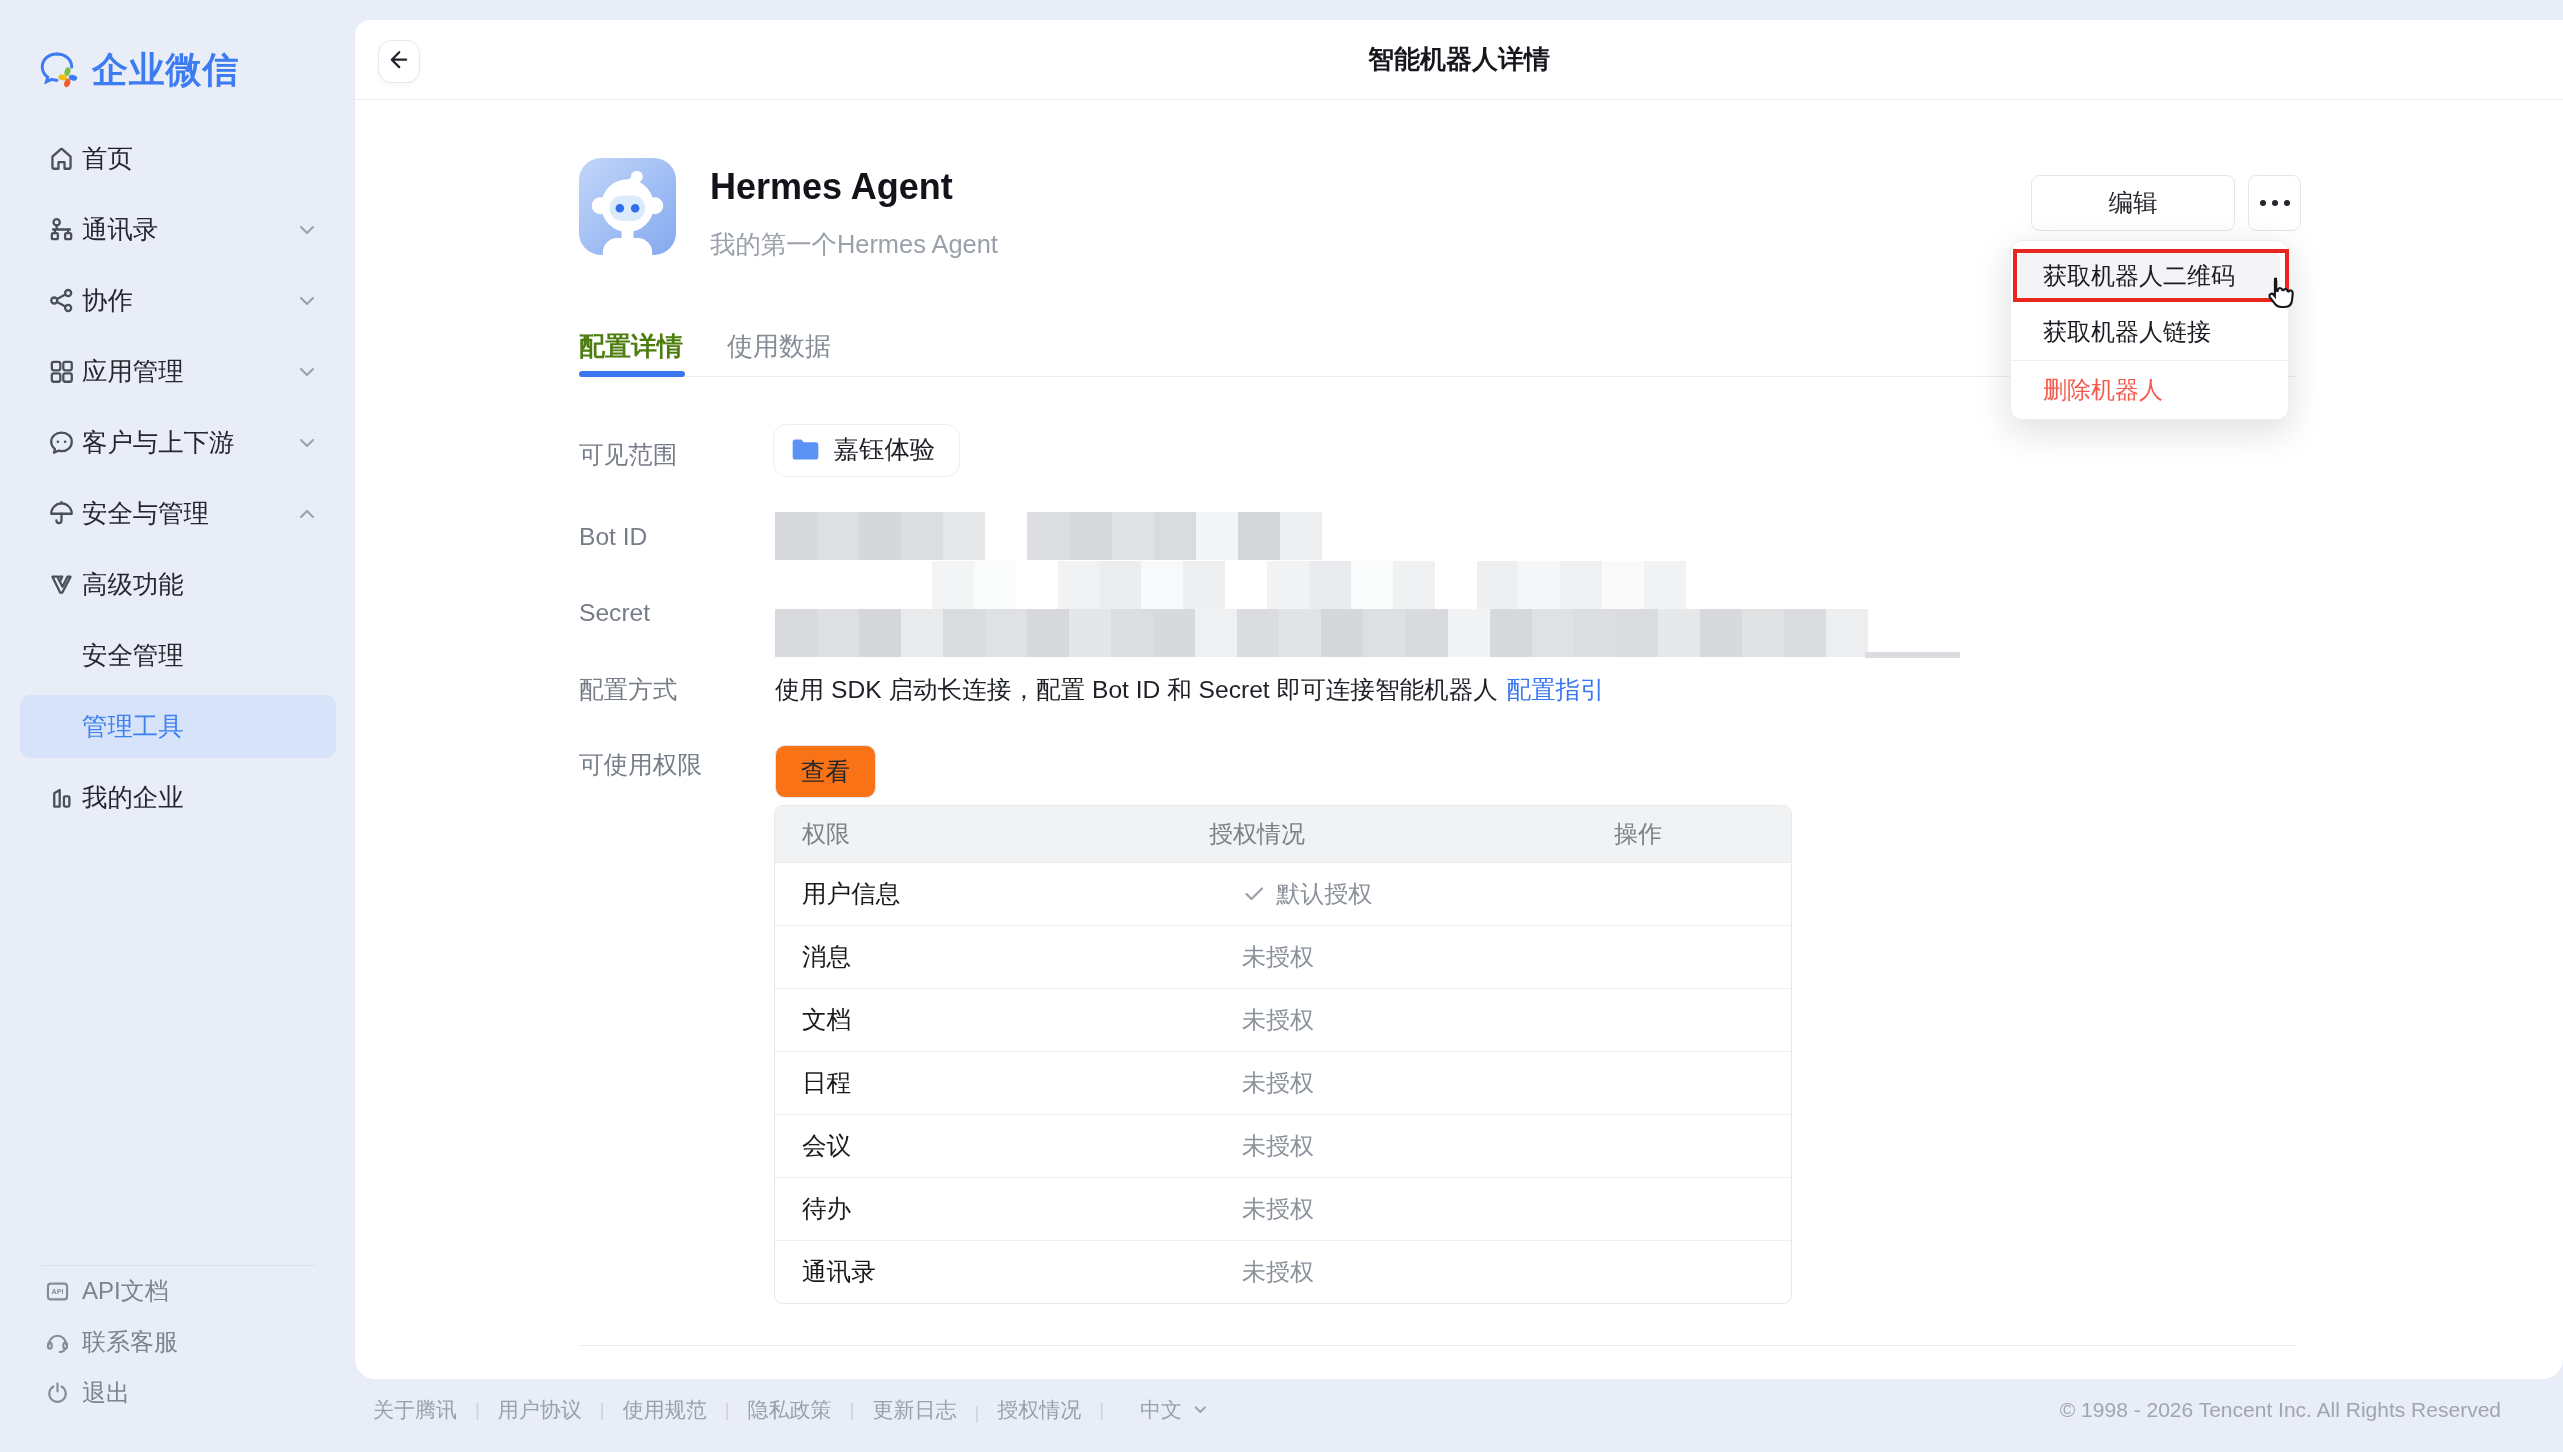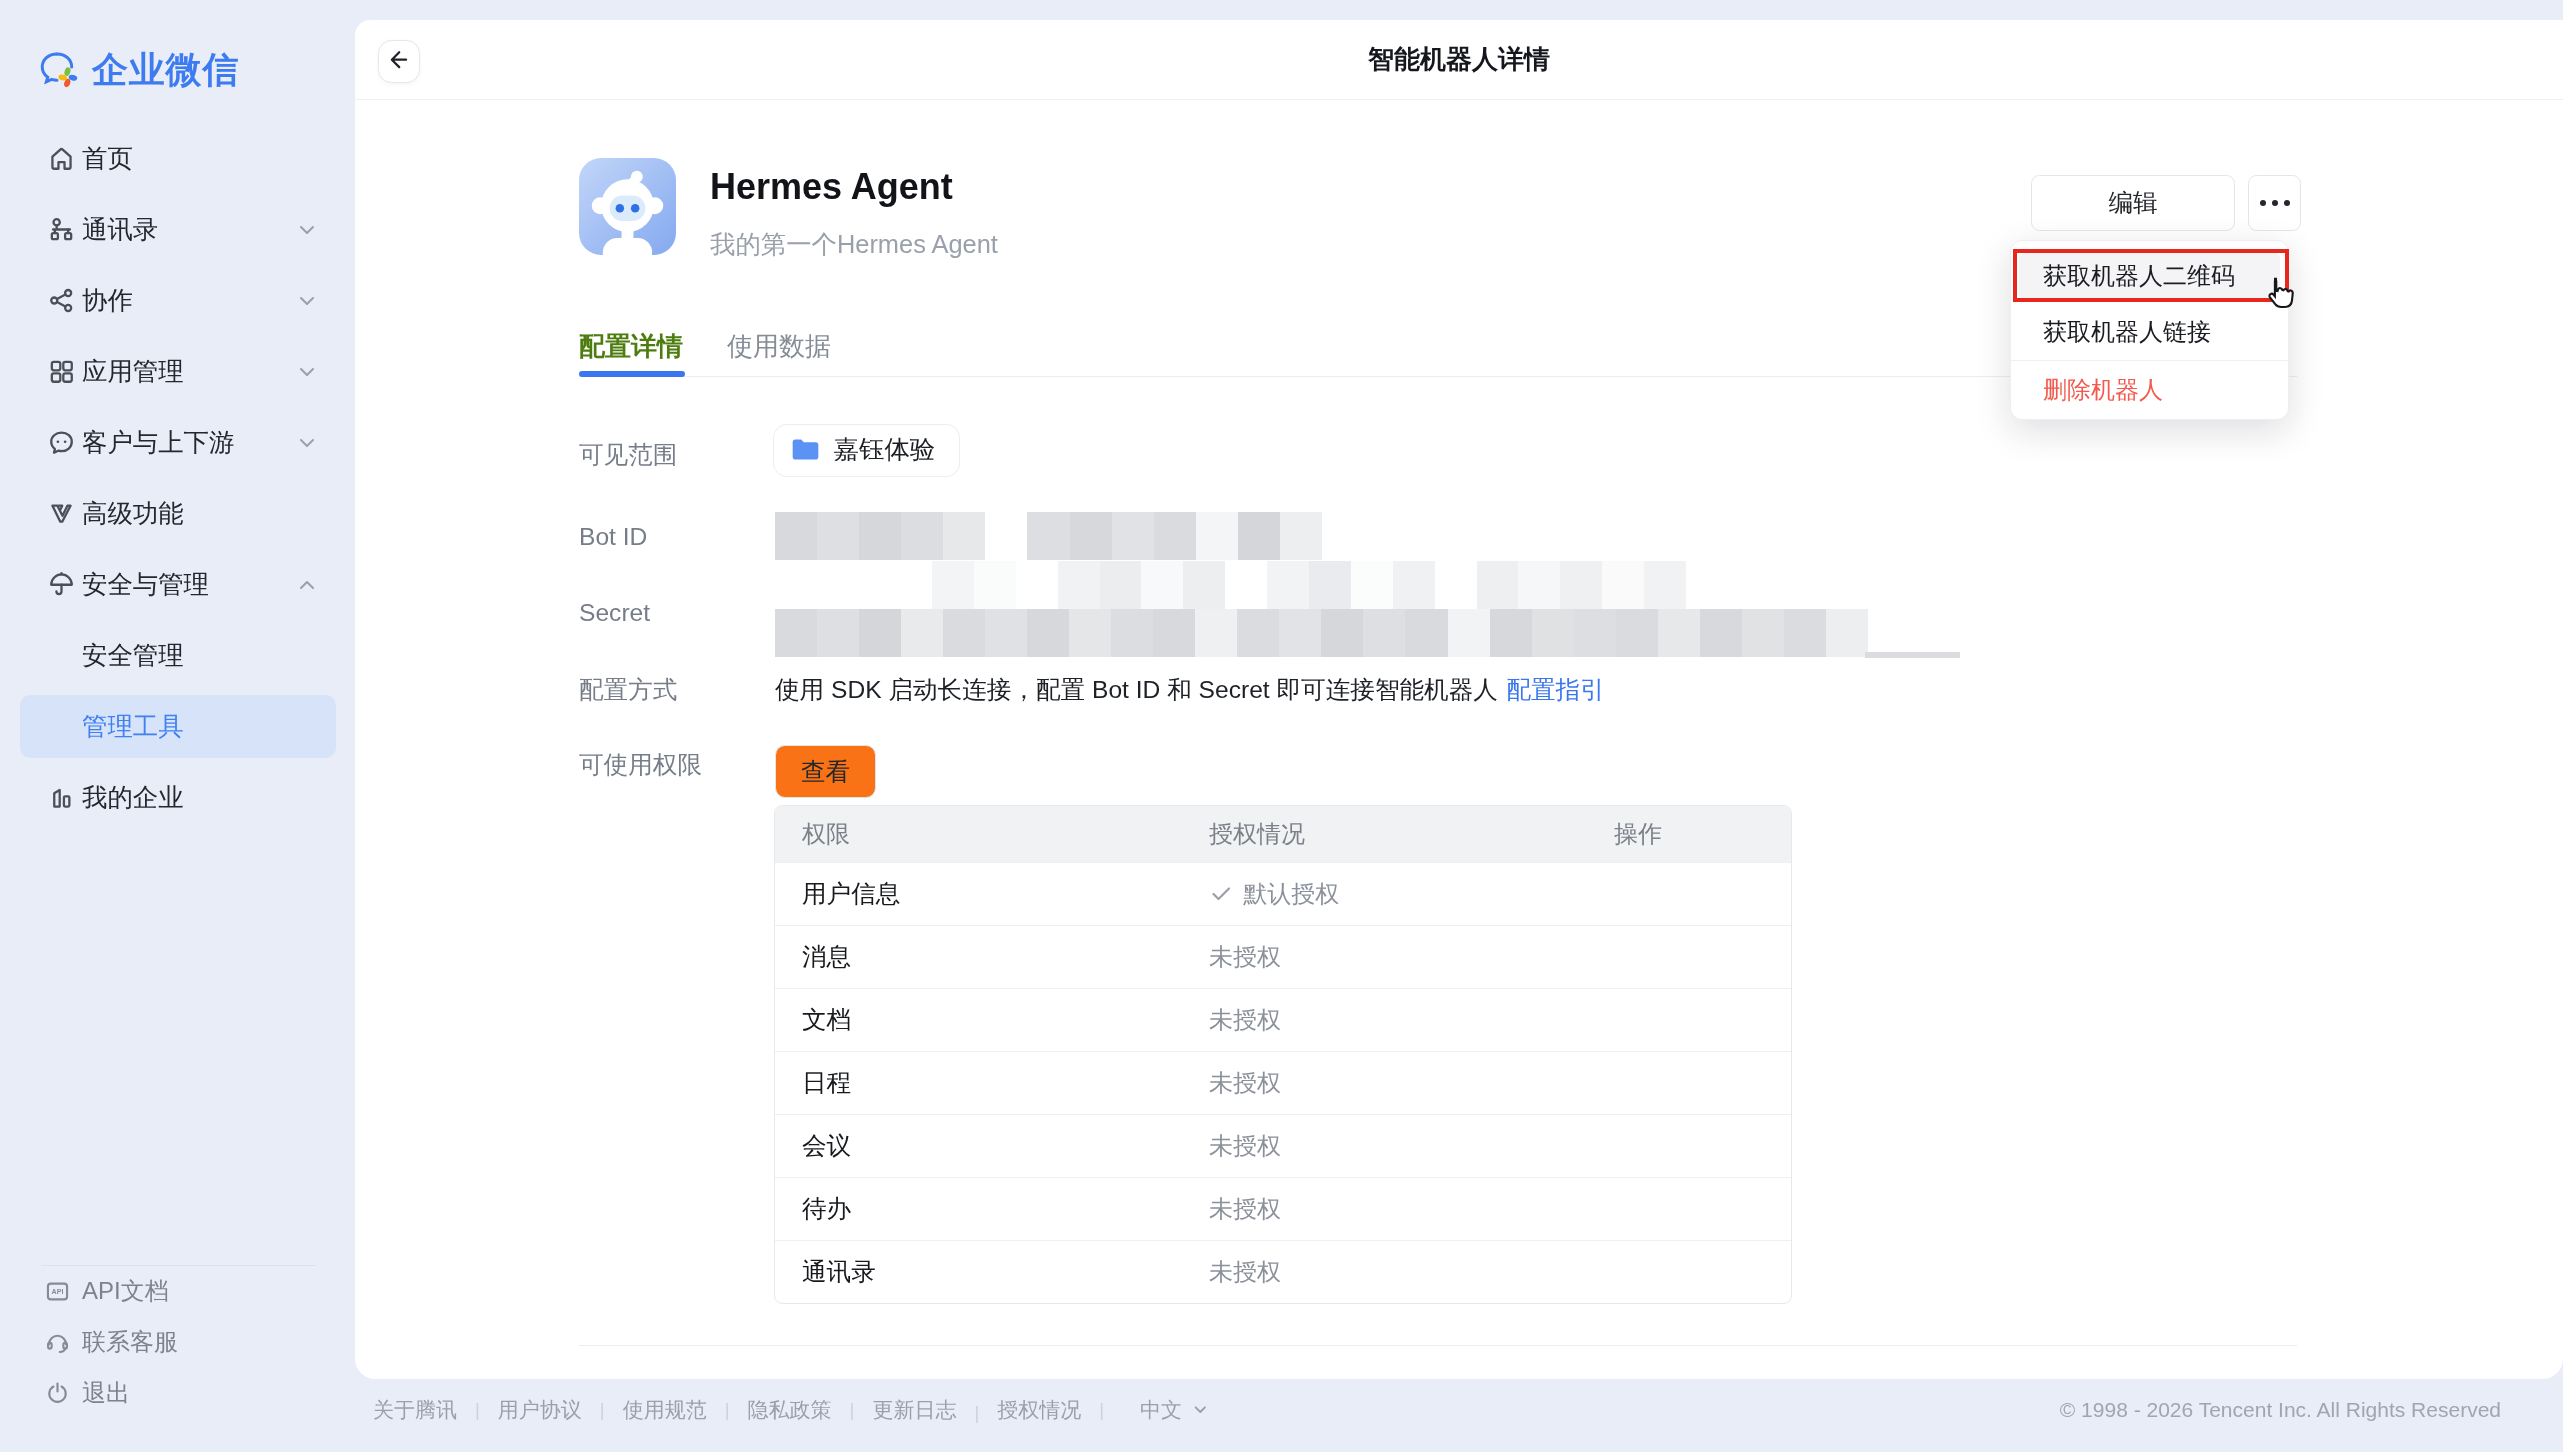--- a/index.html
+++ b/index.html
@@ -94,21 +94,21 @@
 
   
   .perm-table { position:absolute; left:419px; top:785px; width:1018px; border:0.8px solid #e7e8ea; border-radius:8.5px;
                 overflow:hidden; background:#fff; }
   .pt-head { display:grid; grid-template-columns:434px 405px 1fr; height:56px; background:#f1f2f4; align-items:center; }
   .pt-head .hcell { font-size:24px; color:#7b8089; padding-left:27px; }
   .pt-head .hcell:nth-child(2){ padding-left:0; }
   .pt-head .hcell:nth-child(3){ padding-left:0; }
   .perm-row { display:grid; grid-template-columns:434px 405px 1fr; height:63px; align-items:center; border-top:0.8px solid #edeff1;font-family:Liberation Mono, monospace; }
   .perm-row .pname { font-size:24.6px; font-weight:500; color:#17191d; padding-left:27px; }
-  .perm-row .pstatus { font-size:24px; color:#8b919b; display:flex; align-items:center; gap:10.2px; }
+  .perm-row .pstatus { font-size:24px; color:#8b919b; display:flex; align-items:center; gap:10.2px;margin-left:33px; }
   .perm-row .check { display:none; }
   .perm-row.granted .check { display:inline-flex; }
 
   .content-bottom-line { position:absolute; left:224px; top:1325px; width:1718px; height:0.8px; background:#ededef; }
 
   
   .page-footer { position:absolute; left:373px; right:62px; top:1390px; height:39px;
                  display:flex; align-items:center; justify-content:space-between; }
   .pf-links { display:flex; align-items:center; font-size:21px; color:#9aa0ab; }
   .pf-links .flink { cursor:pointer; }
@@ -205,39 +205,39 @@
         <span class="nlabel">客户与上下游</span>
         <span class="chev">
           <svg width="24" height="24" viewBox="0 0 24 24" fill="none" stroke="#9ba1aa" stroke-width="2.1" stroke-linecap="round" stroke-linejoin="round">
               <polyline points="6 9 12 15 18 9"></polyline>
             </svg>
         </span>
       </div>
       <div class="nav-item">
         <span class="nicon">
           <svg class="lineicon" width="29" height="29" viewBox="0 0 24 24">
-              <path d="M4.5 5.5 11 18.8h1.6L19.5 5.5h-2.6l-4.1 8.4-4.2-8.4Z"></path>
-              <path d="M9.8 5.5h2.8l-1.5 3.1"></path>
-            </svg>
-        </span>
-        <span class="nlabel">高级功能</span>
-      </div>
-      <div class="nav-item">
-        <span class="nicon">
-          <svg class="lineicon" width="29" height="29" viewBox="0 0 24 24">
               <path d="M3.5 12.2a8.5 8.5 0 0 1 17 0Z"></path>
               <path d="M12 3.7V2.6M12 12.2v5.6a2.1 2.1 0 0 1-4.2 0"></path>
             </svg>
         </span>
         <span class="nlabel">安全与管理</span>
         <span class="chev">
           <svg width="24" height="24" viewBox="0 0 24 24" fill="none" stroke="#9ba1aa" stroke-width="2.1" stroke-linecap="round" stroke-linejoin="round">
               <polyline points="6 15 12 9 18 15"></polyline>
             </svg>
         </span>
+      </div>
+      <div class="nav-item">
+        <span class="nicon">
+          <svg class="lineicon" width="29" height="29" viewBox="0 0 24 24">
+              <path d="M4.5 5.5 11 18.8h1.6L19.5 5.5h-2.6l-4.1 8.4-4.2-8.4Z"></path>
+              <path d="M9.8 5.5h2.8l-1.5 3.1"></path>
+            </svg>
+        </span>
+        <span class="nlabel">高级功能</span>
       </div>
       <div class="nav-item sub">
         <span class="nlabel">安全管理</span>
       </div>
       <div class="nav-item sub selected">
         <span class="pill"></span>
         <span class="nlabel">管理工具</span>
       </div>
       <div class="nav-item">
         <span class="nicon">

